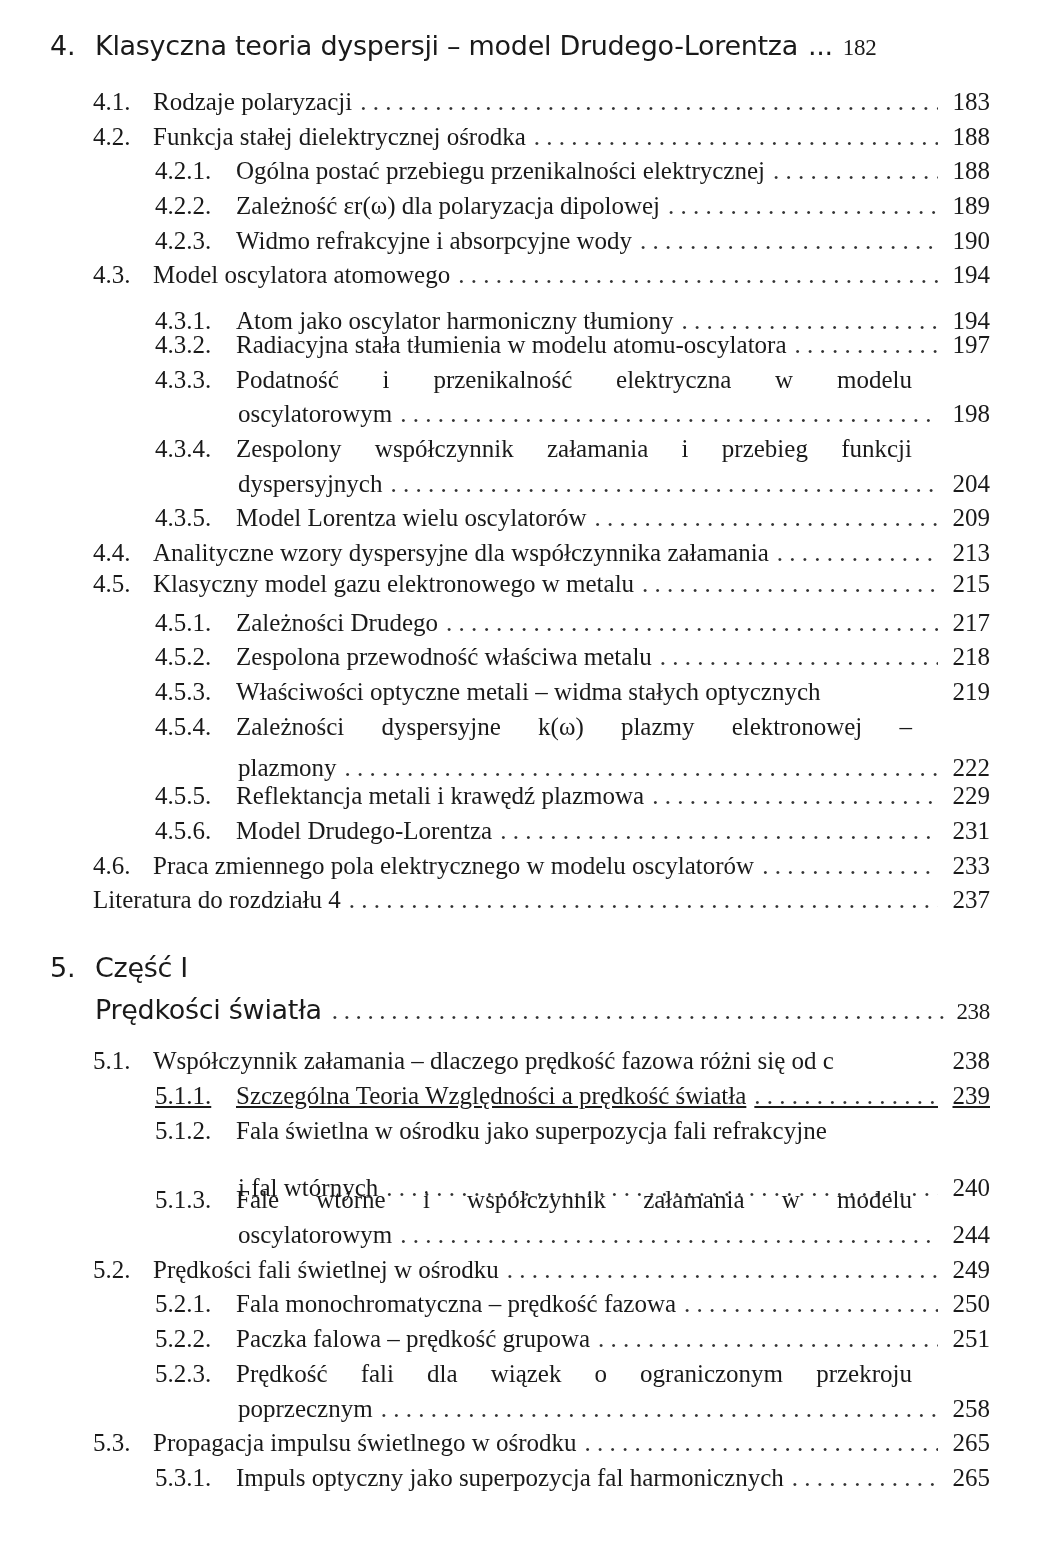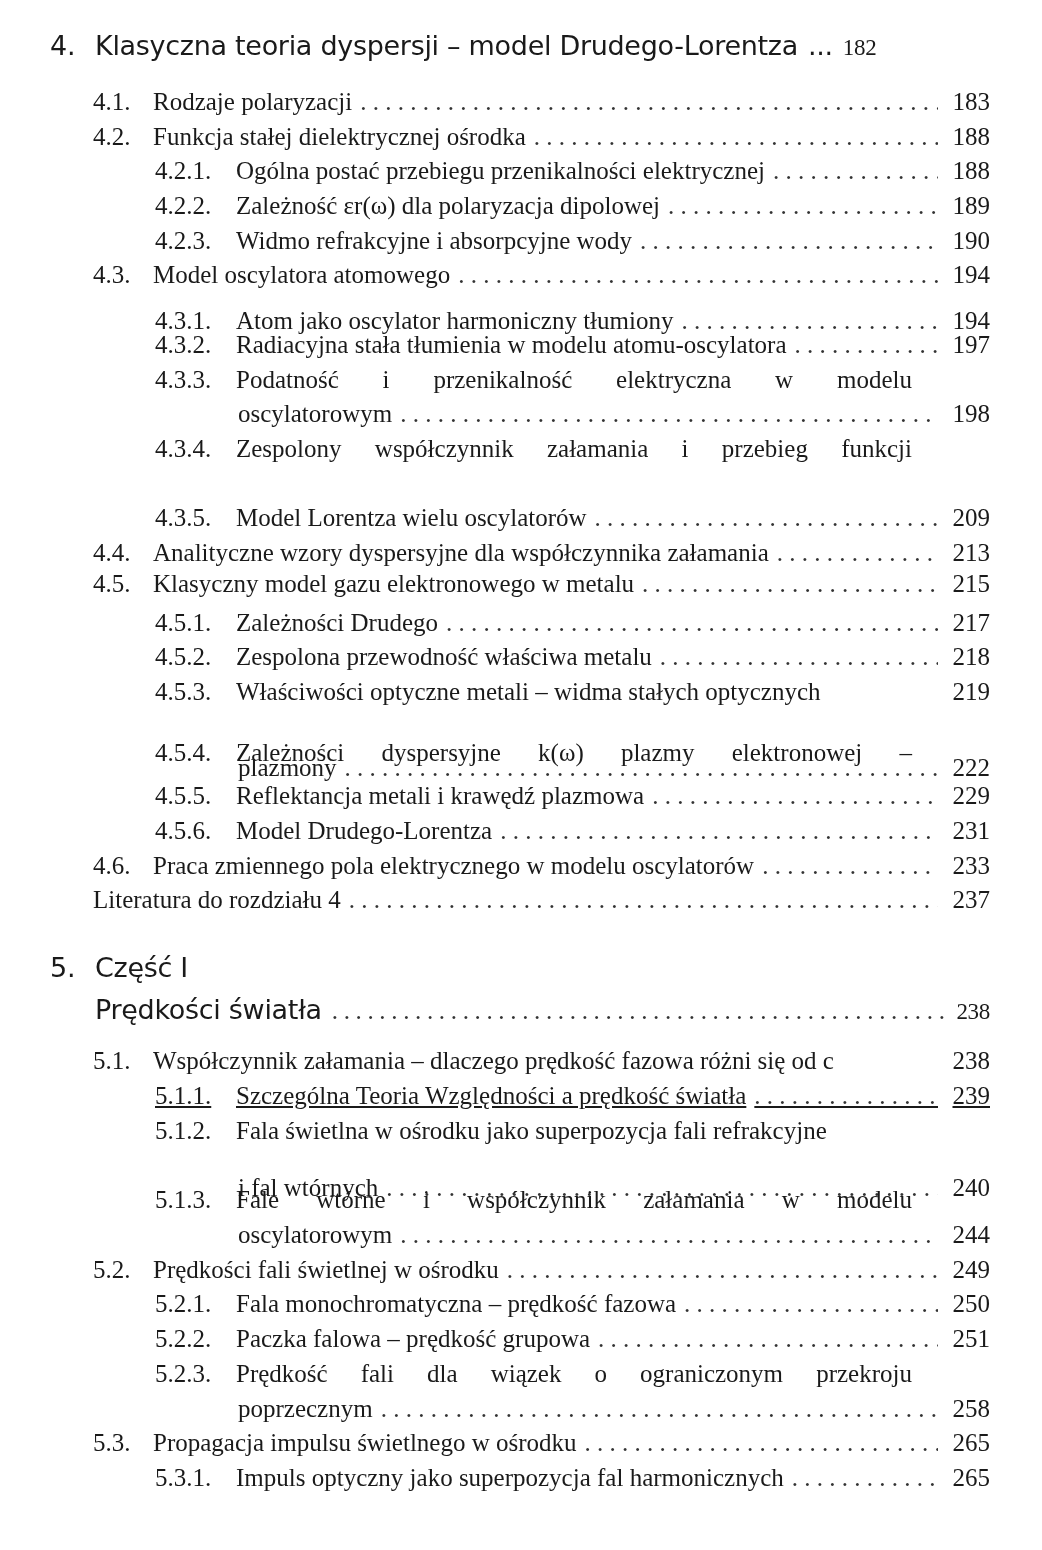--- a/index.html
+++ b/index.html
@@ -138,20 +138,25 @@
     <span class="enum">4.3.4.</span>
     <span class="title" style="display:flex;flex:1 1 auto;justify-content:space-between;">
       <span>Zespolony</span>
       <span>współczynnik</span>
       <span>załamania</span>
       <span>i</span>
       <span>przebieg</span>
       <span>funkcji</span>
     </span>
   </div>
+  <div class="cont lc" style="top:470px;">
+    <span class="title">dyspersyjnych</span>
+    <span class="dots"></span>
+    <span class="pg">204</span>
+  </div>
 
   <div class="entry l2" style="top:504px;">
     <span class="enum">4.3.5.</span>
     <span class="title">Model Lorentza wielu oscylatorów</span>
     <span class="dots"></span>
     <span class="pg">209</span>
   </div>
 
   <div class="entry l1" style="top:539px;">
     <span class="enum">4.4.</span>
@@ -181,21 +186,21 @@
     <span class="pg">218</span>
   </div>
 
   <div class="entry l2" style="top:678px;">
     <span class="enum">4.5.3.</span>
     <span class="title">Właściwości optyczne metali – widma stałych optycznych</span>
     <span class="dots" style="visibility:hidden;"></span>
     <span class="pg">219</span>
   </div>
 
-  <div class="entry l2" style="top:739px;width:757px;">
+  <div class="entry l2" style="top:713px;width:757px;">
     <span class="enum">4.5.4.</span>
     <span class="title" style="display:flex;flex:1 1 auto;justify-content:space-between;">
       <span>Zależności</span>
       <span>dyspersyjne</span>
       <span>k(ω)</span>
       <span>plazmy</span>
       <span>elektronowej</span>
       <span>–</span>
     </span>
   </div>

